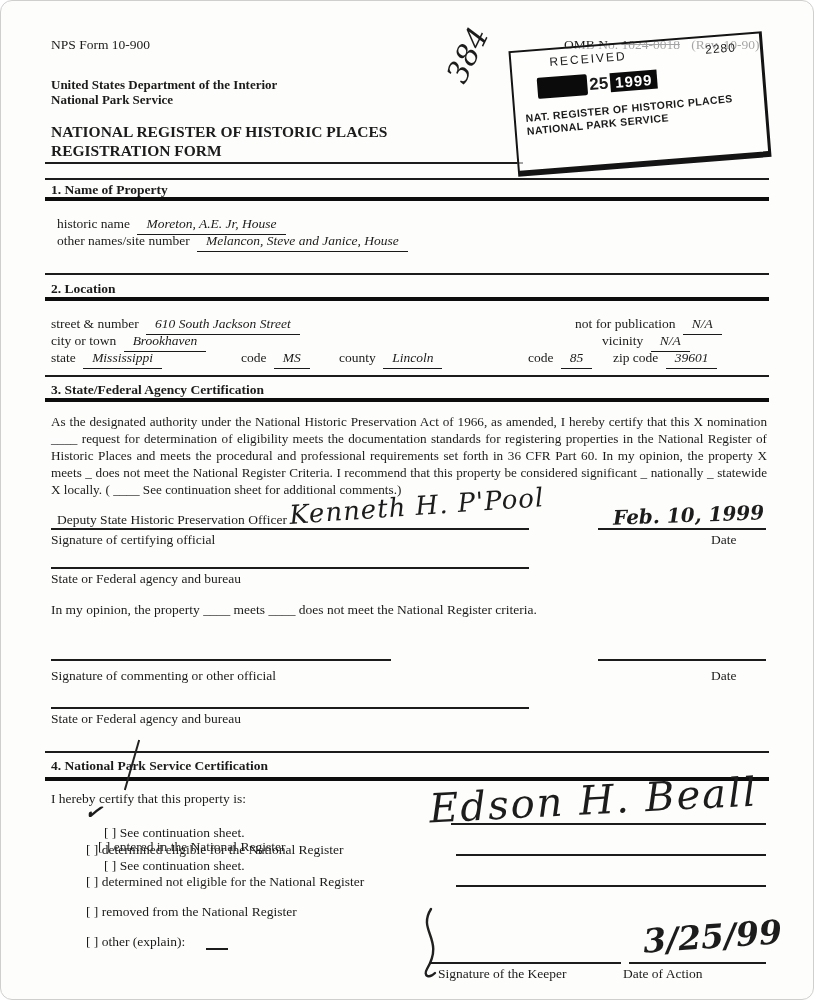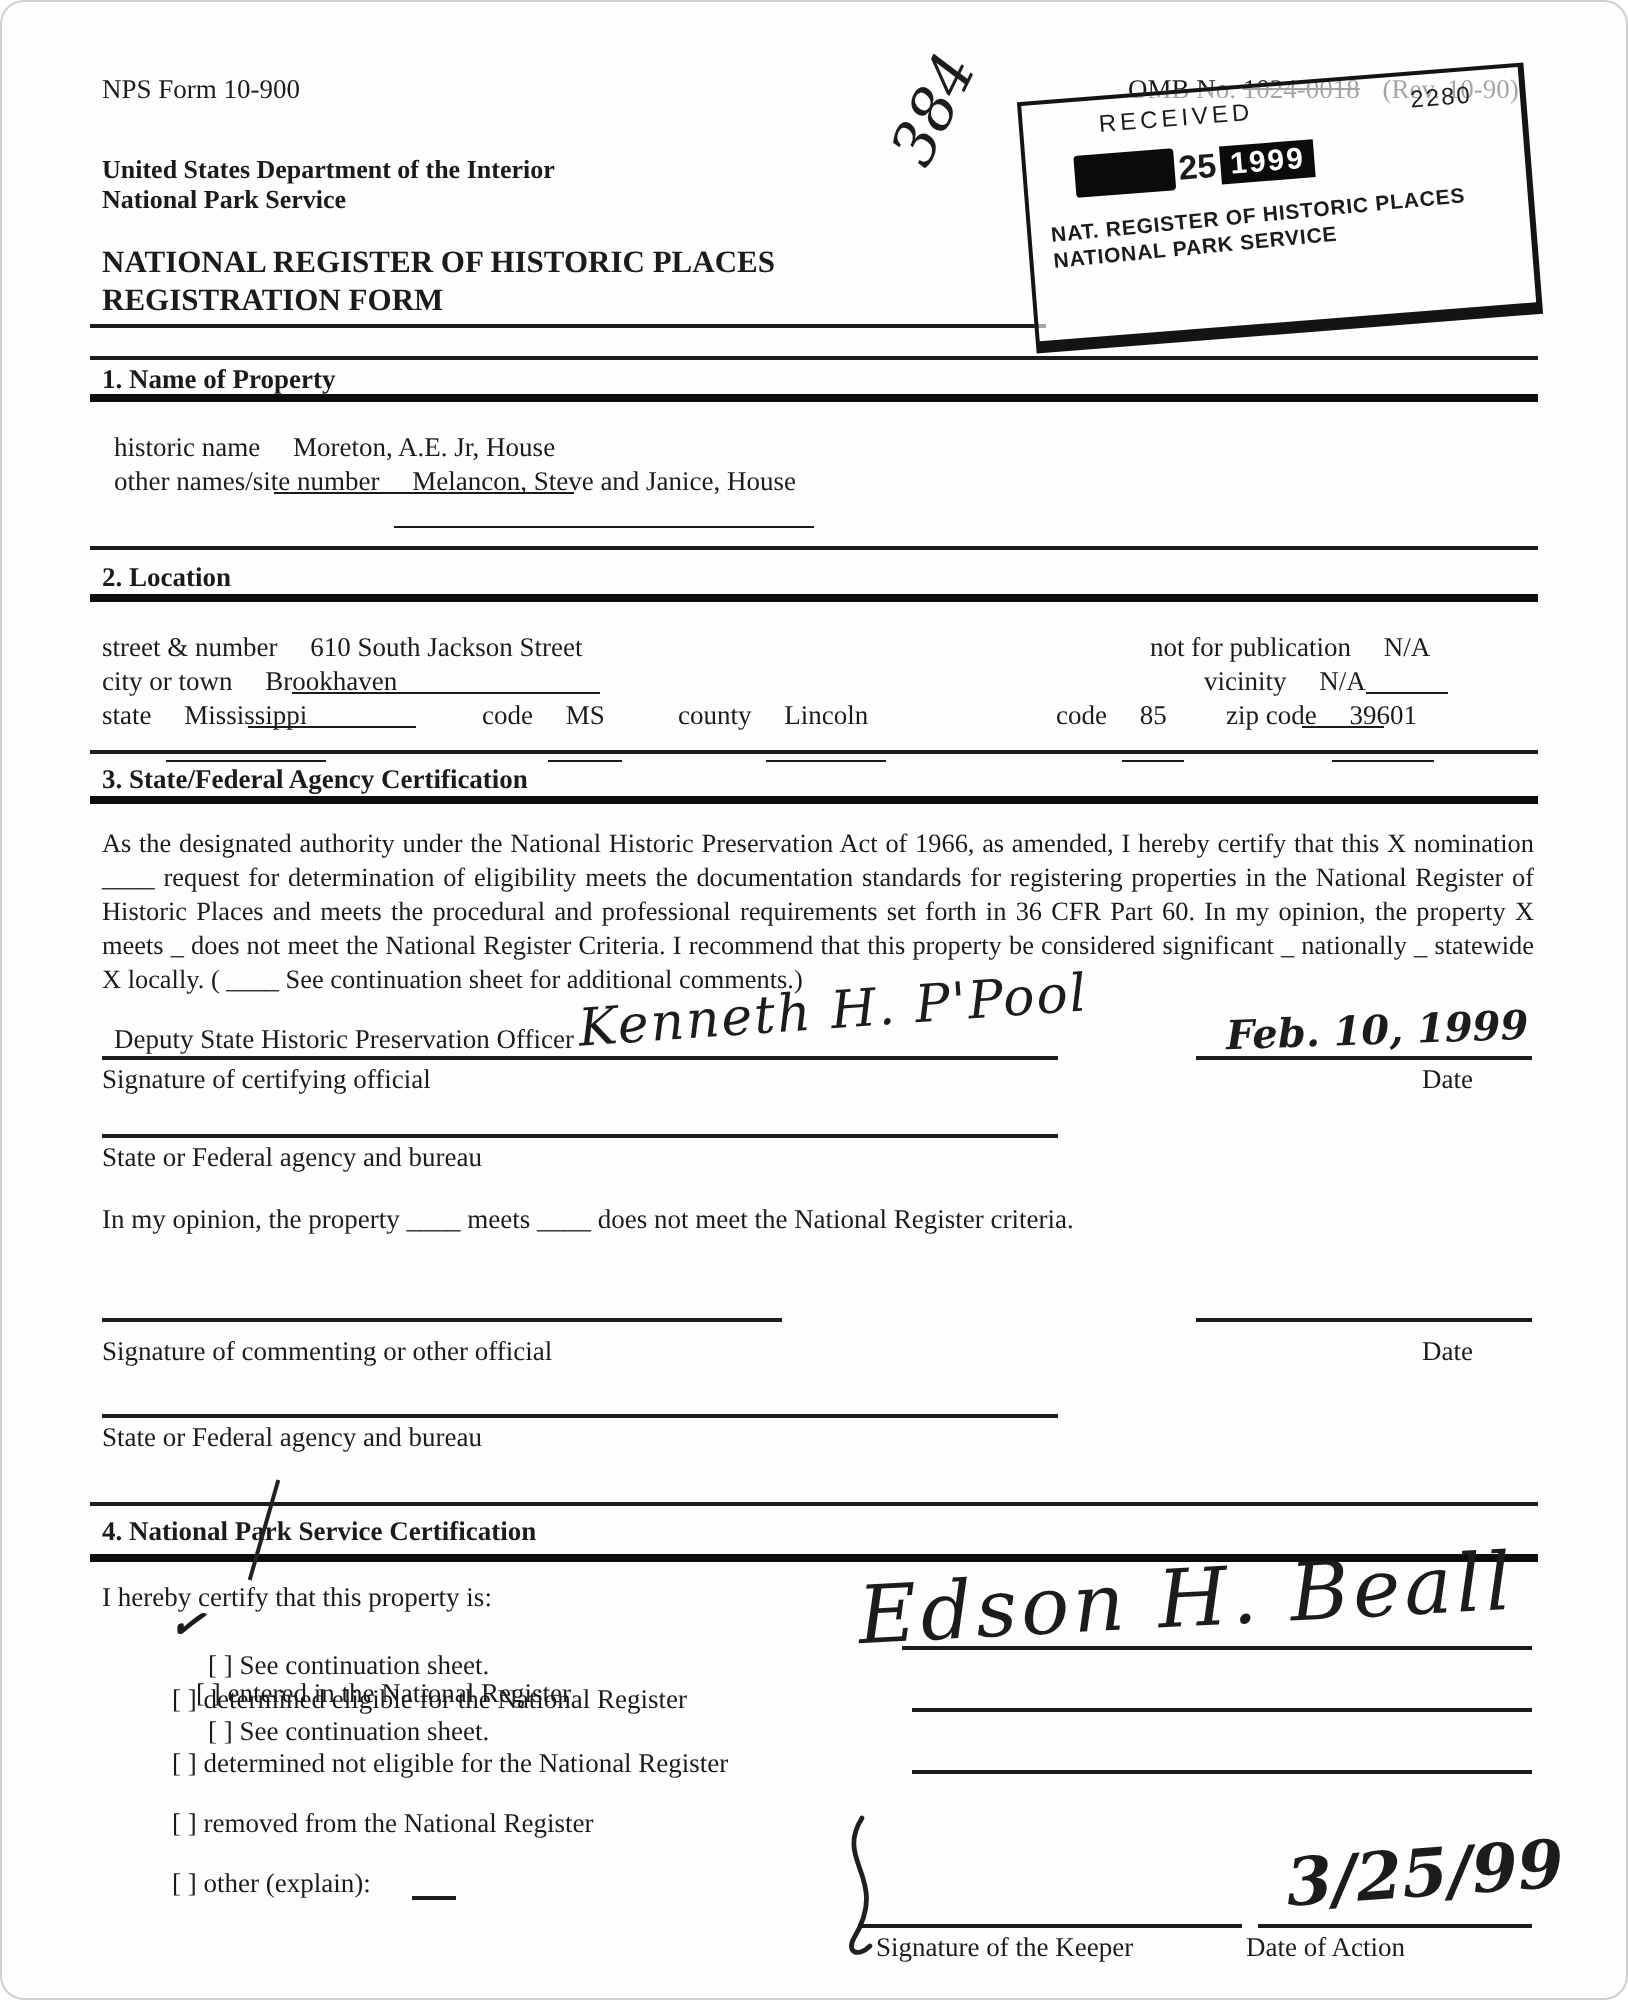--- a/index.html
+++ b/index.html
@@ -7,21 +7,21 @@
     position:relative; width:814px; height:1000px; margin:0 auto;
     background:#fdfdfb; color:#1b1b1b; overflow:hidden;
     font-family:"Liberation Serif", serif; font-size:13.5px;
     border:1px solid #cfcfcd; border-radius:12px; box-sizing:border-box;
   }
   .t { position:absolute; white-space:nowrap; }
   .b { font-weight:bold; }
   .para { position:absolute; text-align:justify; line-height:17px; font-size:13.2px; }
   .rule { position:absolute; background:#1c1c1c; height:1.5px; }
   .rule.thick { height:3.5px; background:#0d0d0d; }
-  .val { border-bottom:1.3px solid #1a1a1a; padding:0 9px 15px 9px; }
+  .val { border-bottom:1.3px solid #1a1a1a; padding:0 9px 3px 9px;font-style:italic; }
   .lbl { margin-right:4px; }
   .hand { position:absolute; white-space:nowrap; font-family:"DejaVu Serif", serif;
           font-style:italic; color:#1c1c1c; }
   .stamp {
     position:absolute; left:512px; top:40px; width:254px; height:126px;
     border-style:solid; border-color:#141414; border-width:2px 3px 6px 2px;
     transform:rotate(-4.5deg); box-sizing:border-box; padding:5px 10px 3px 10px;
     font-family:"Liberation Sans", sans-serif; background:rgba(255,255,255,0.6);
   }
   .stamp-row1 { display:flex; justify-content:space-between; align-items:baseline;

